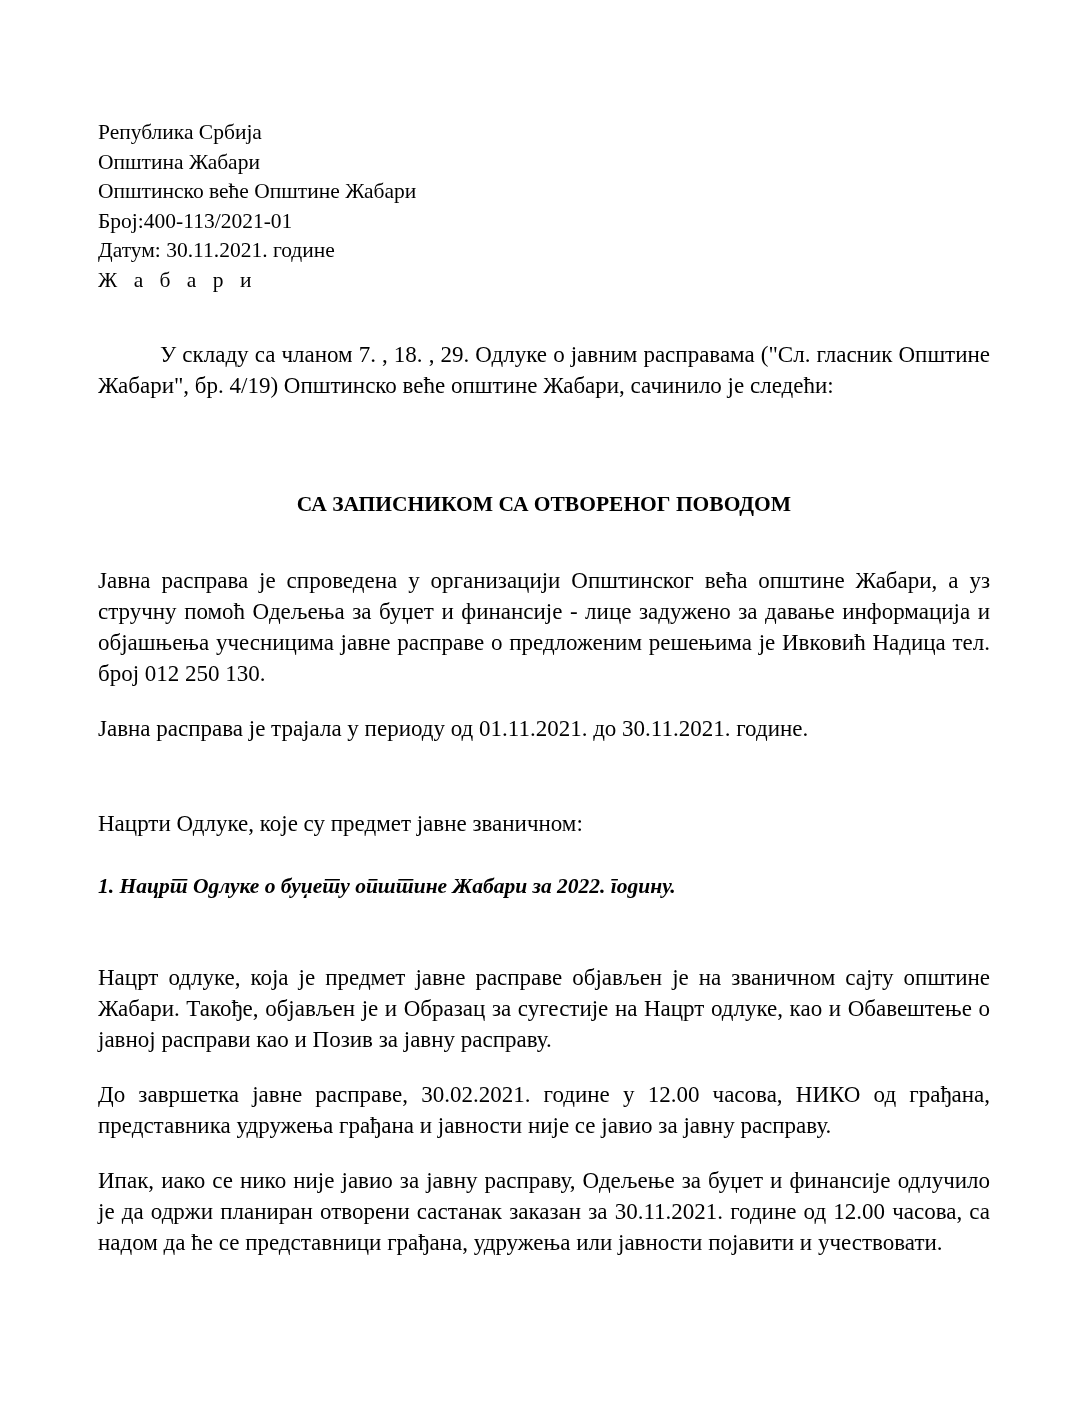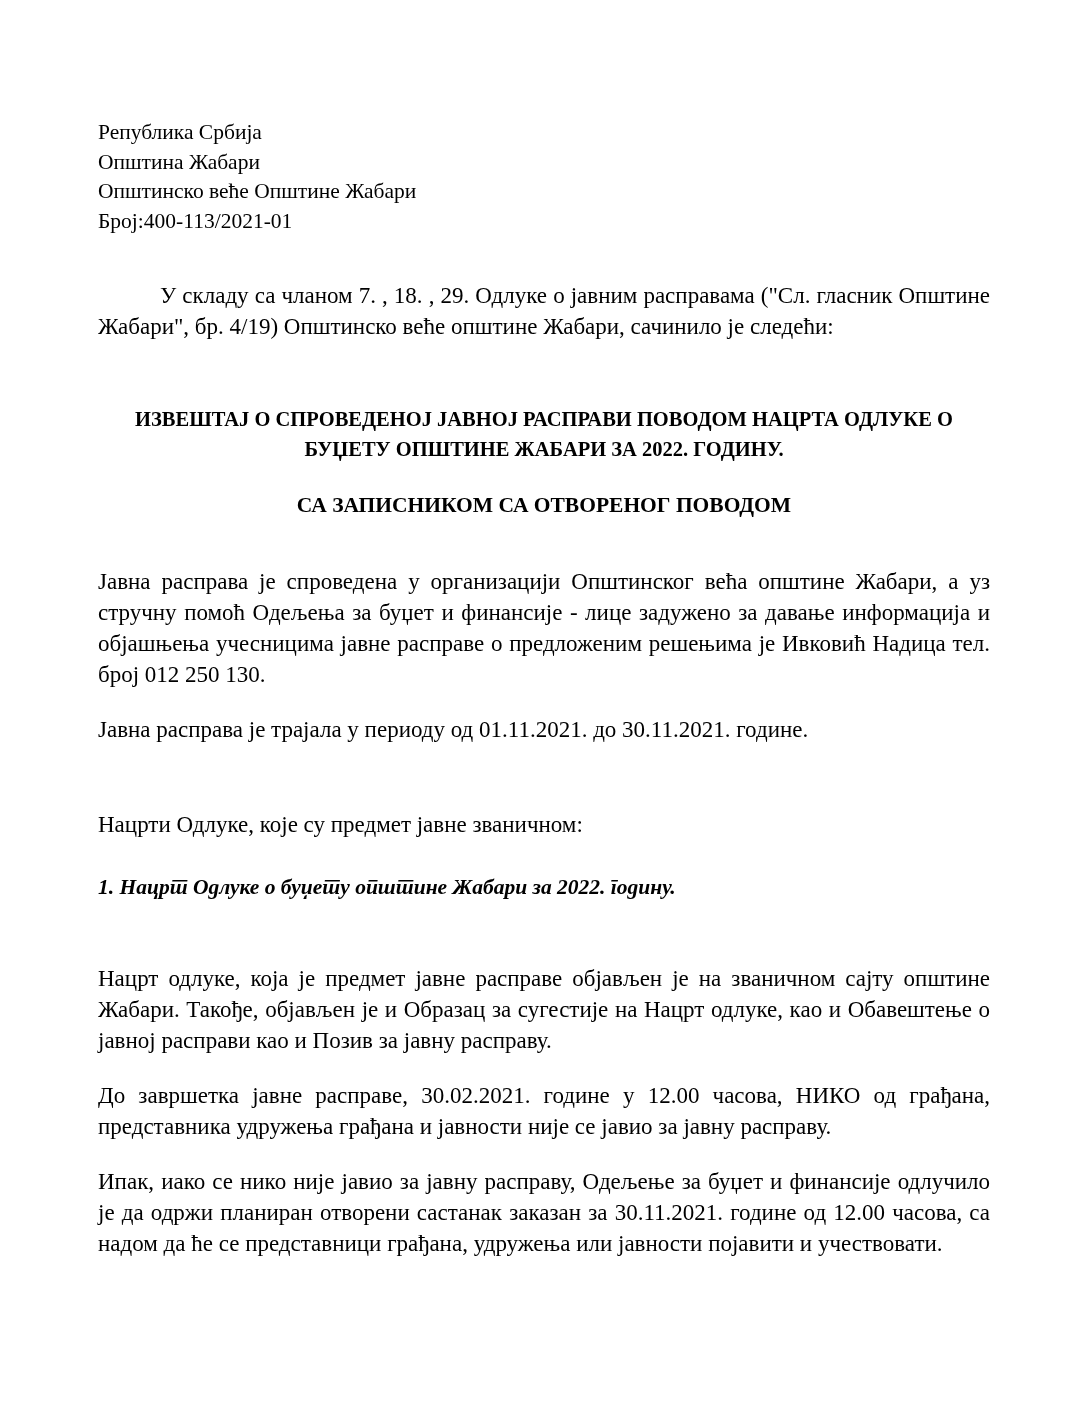--- a/index.html
+++ b/index.html
@@ -89,32 +89,30 @@
 <body>
 
 <div class="page">
   <div class="doc-body">
 
     <div class="letterhead">
       <div class="lh-line">Република Србија</div>
       <div class="lh-line">Општина Жабари</div>
       <div class="lh-line">Општинско веће Општине Жабари</div>
       <div class="lh-line">Број:400-113/2021-01</div>
+      <div class="lh-line">Датум: 30.11.2021. године</div>
+      <div class="lh-line lh-place">Ж а б а р и</div>
     </div>
 
     <div class="sp-after-letterhead"></div>
 
     <p class="para indent">У складу са чланом 7. , 18. , 29. Одлуке о јавним расправама ("Сл. гласник Општине Жабари", бр. 4/19) Општинско веће општине Жабари, сачинило је следећи:</p>
 
     <div class="sp-before-title"></div>
 
-    <div class="title-block">
-      <div>ИЗВЕШТАЈ О СПРОВЕДЕНОЈ ЈАВНОЈ РАСПРАВИ ПОВОДОМ НАЦРТА ОДЛУКЕ О</div>
-      <div>БУЏЕТУ ОПШТИНЕ ЖАБАРИ ЗА 2022. ГОДИНУ.</div>
-    </div>
 
     <div class="sp-title-gap"></div>
 
     <div class="subtitle-block">СА ЗАПИСНИКОМ СА ОТВОРЕНОГ ПОВОДОМ</div>
 
     <div class="sp-after-title"></div>
 
     <p class="para"><span>Јавна расправа је спроведена у организацији Општинског већа општине Жабари, а уз стручну помоћ Одељења за буџет и финансије - лице задужено за давање информација и објашњења учесницима јавне расправе о предложеним решењима  је </span><b>Ивковић Надица</b><span> тел. број 012 250 130.</span></p>
 
     <div class="sp-small"></div>

